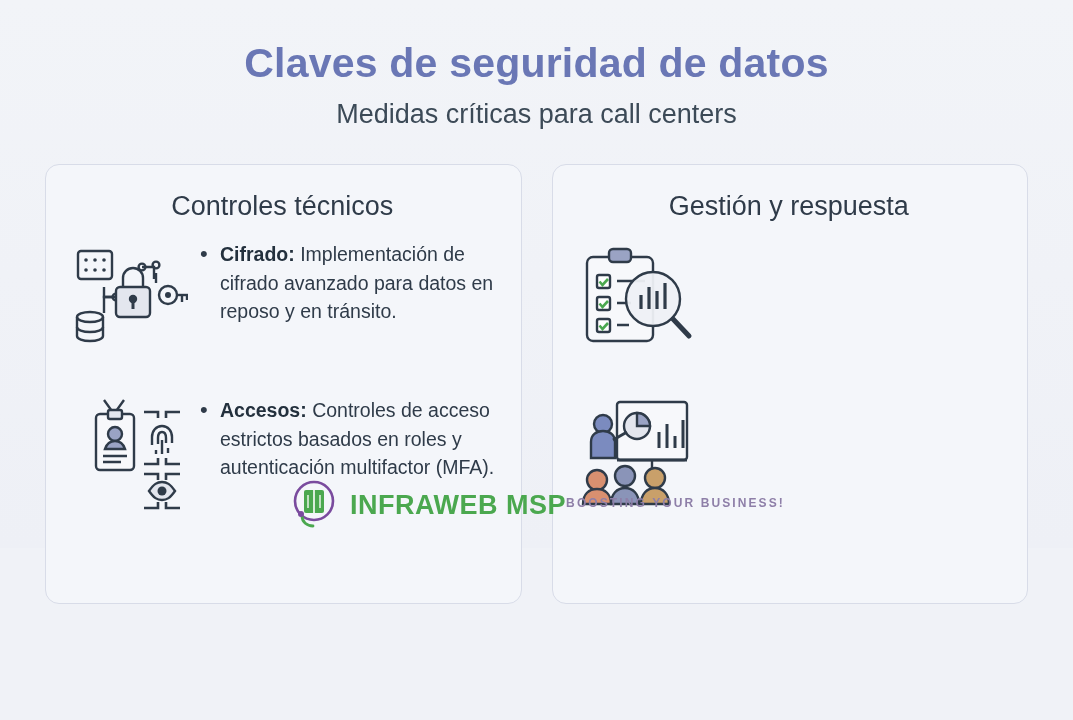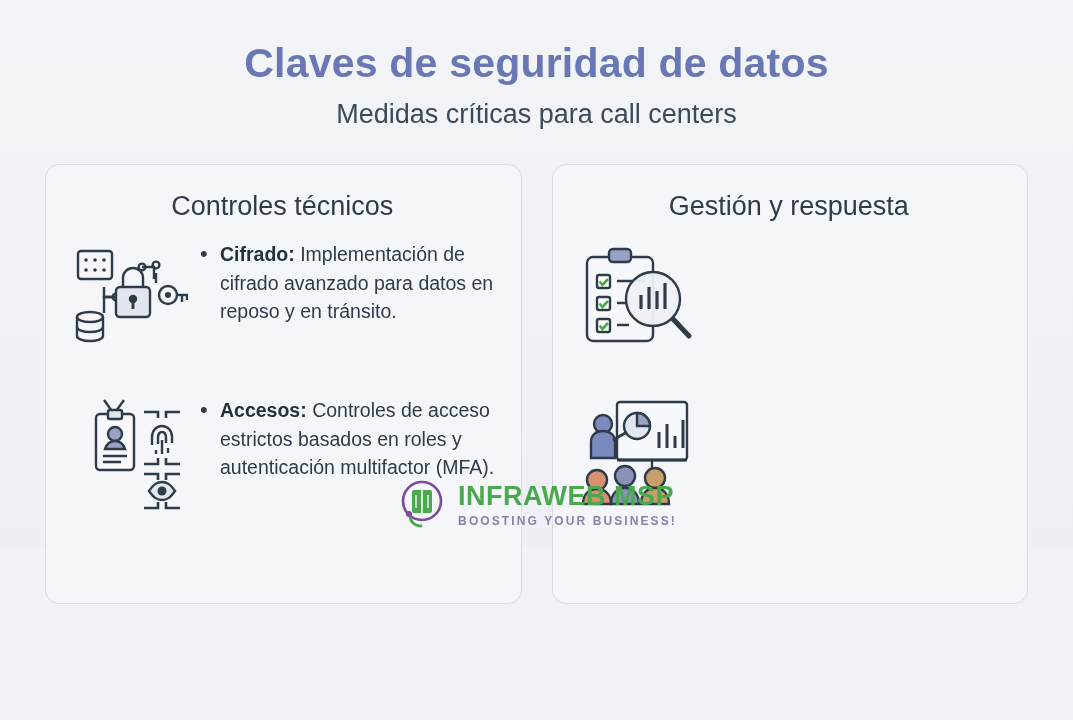--- a/index.html
+++ b/index.html
@@ -102,21 +102,21 @@
     left: 0;
     right: 0;
     bottom: 16px;
     display: flex;
     align-items: center;
     justify-content: center;
     gap: 10px;
   }
   .logo-wordmark {
     display: flex;
-    flex-direction: column;
+    flex-direction: row;
     align-items: flex-start;
     line-height: 1;
   }
   .logo-main {
     font-size: 27px;
     font-weight: bold;
     letter-spacing: 0.5px;
   }
   .logo-infra { color: #4ba84f; }
   .logo-msp { color: #4ba84f; }

